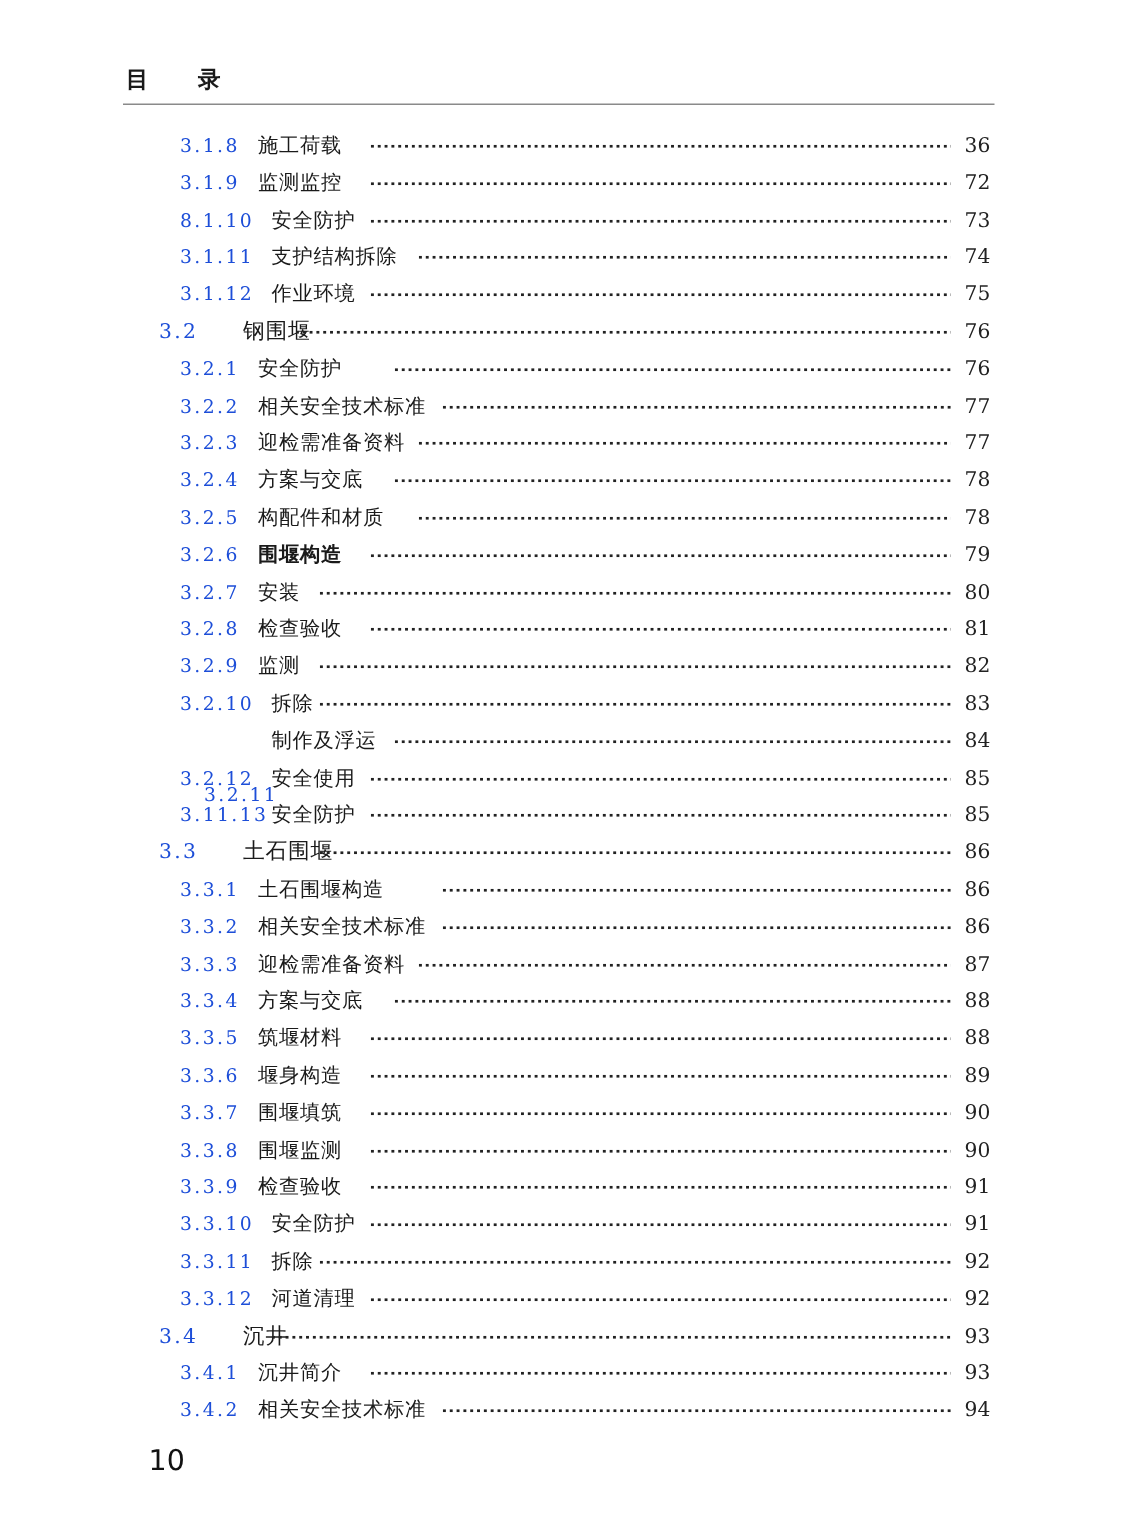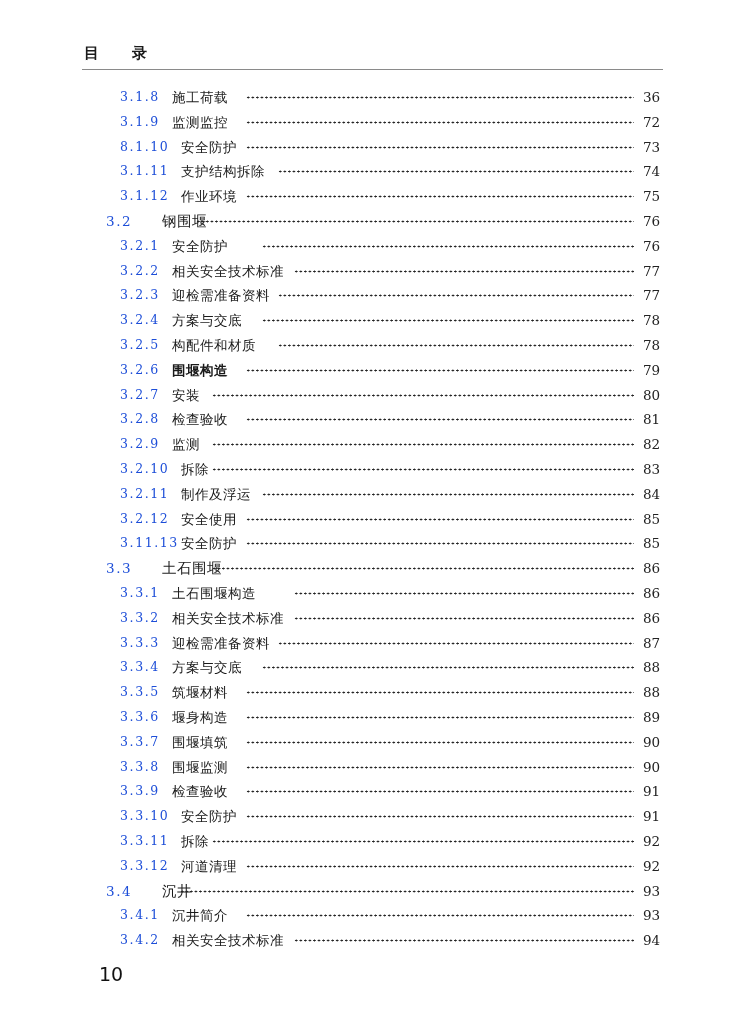--- a/index.html
+++ b/index.html
@@ -123,21 +123,21 @@
       <span class="dots" style="left: 212px; width: 422px;"></span>
       <span class="pg">82</span>
     </div>
     <div class="row" style="top: 458px;">
       <span class="num" style="left: 120px;">3.2.10</span>
       <span class="title" style="left: 181px;">拆除</span>
       <span class="dots" style="left: 212px; width: 422px;"></span>
       <span class="pg">83</span>
     </div>
     <div class="row" style="top: 482.8px;">
-      <span class="num" style="left: 120px;">3.2.11</span>
+      <span class="num" style="left: 136px; margin-top: 36px;">3.2.11</span>
       <span class="title" style="left: 181px;">制作及浮运</span>
       <span class="dots" style="left: 262px; width: 372px;"></span>
       <span class="pg">84</span>
     </div>
     <div class="row" style="top: 507.6px;">
       <span class="num" style="left: 120px;">3.2.12</span>
       <span class="title" style="left: 181px;">安全使用</span>
       <span class="dots" style="left: 246px; width: 388px;"></span>
       <span class="pg">85</span>
     </div>

